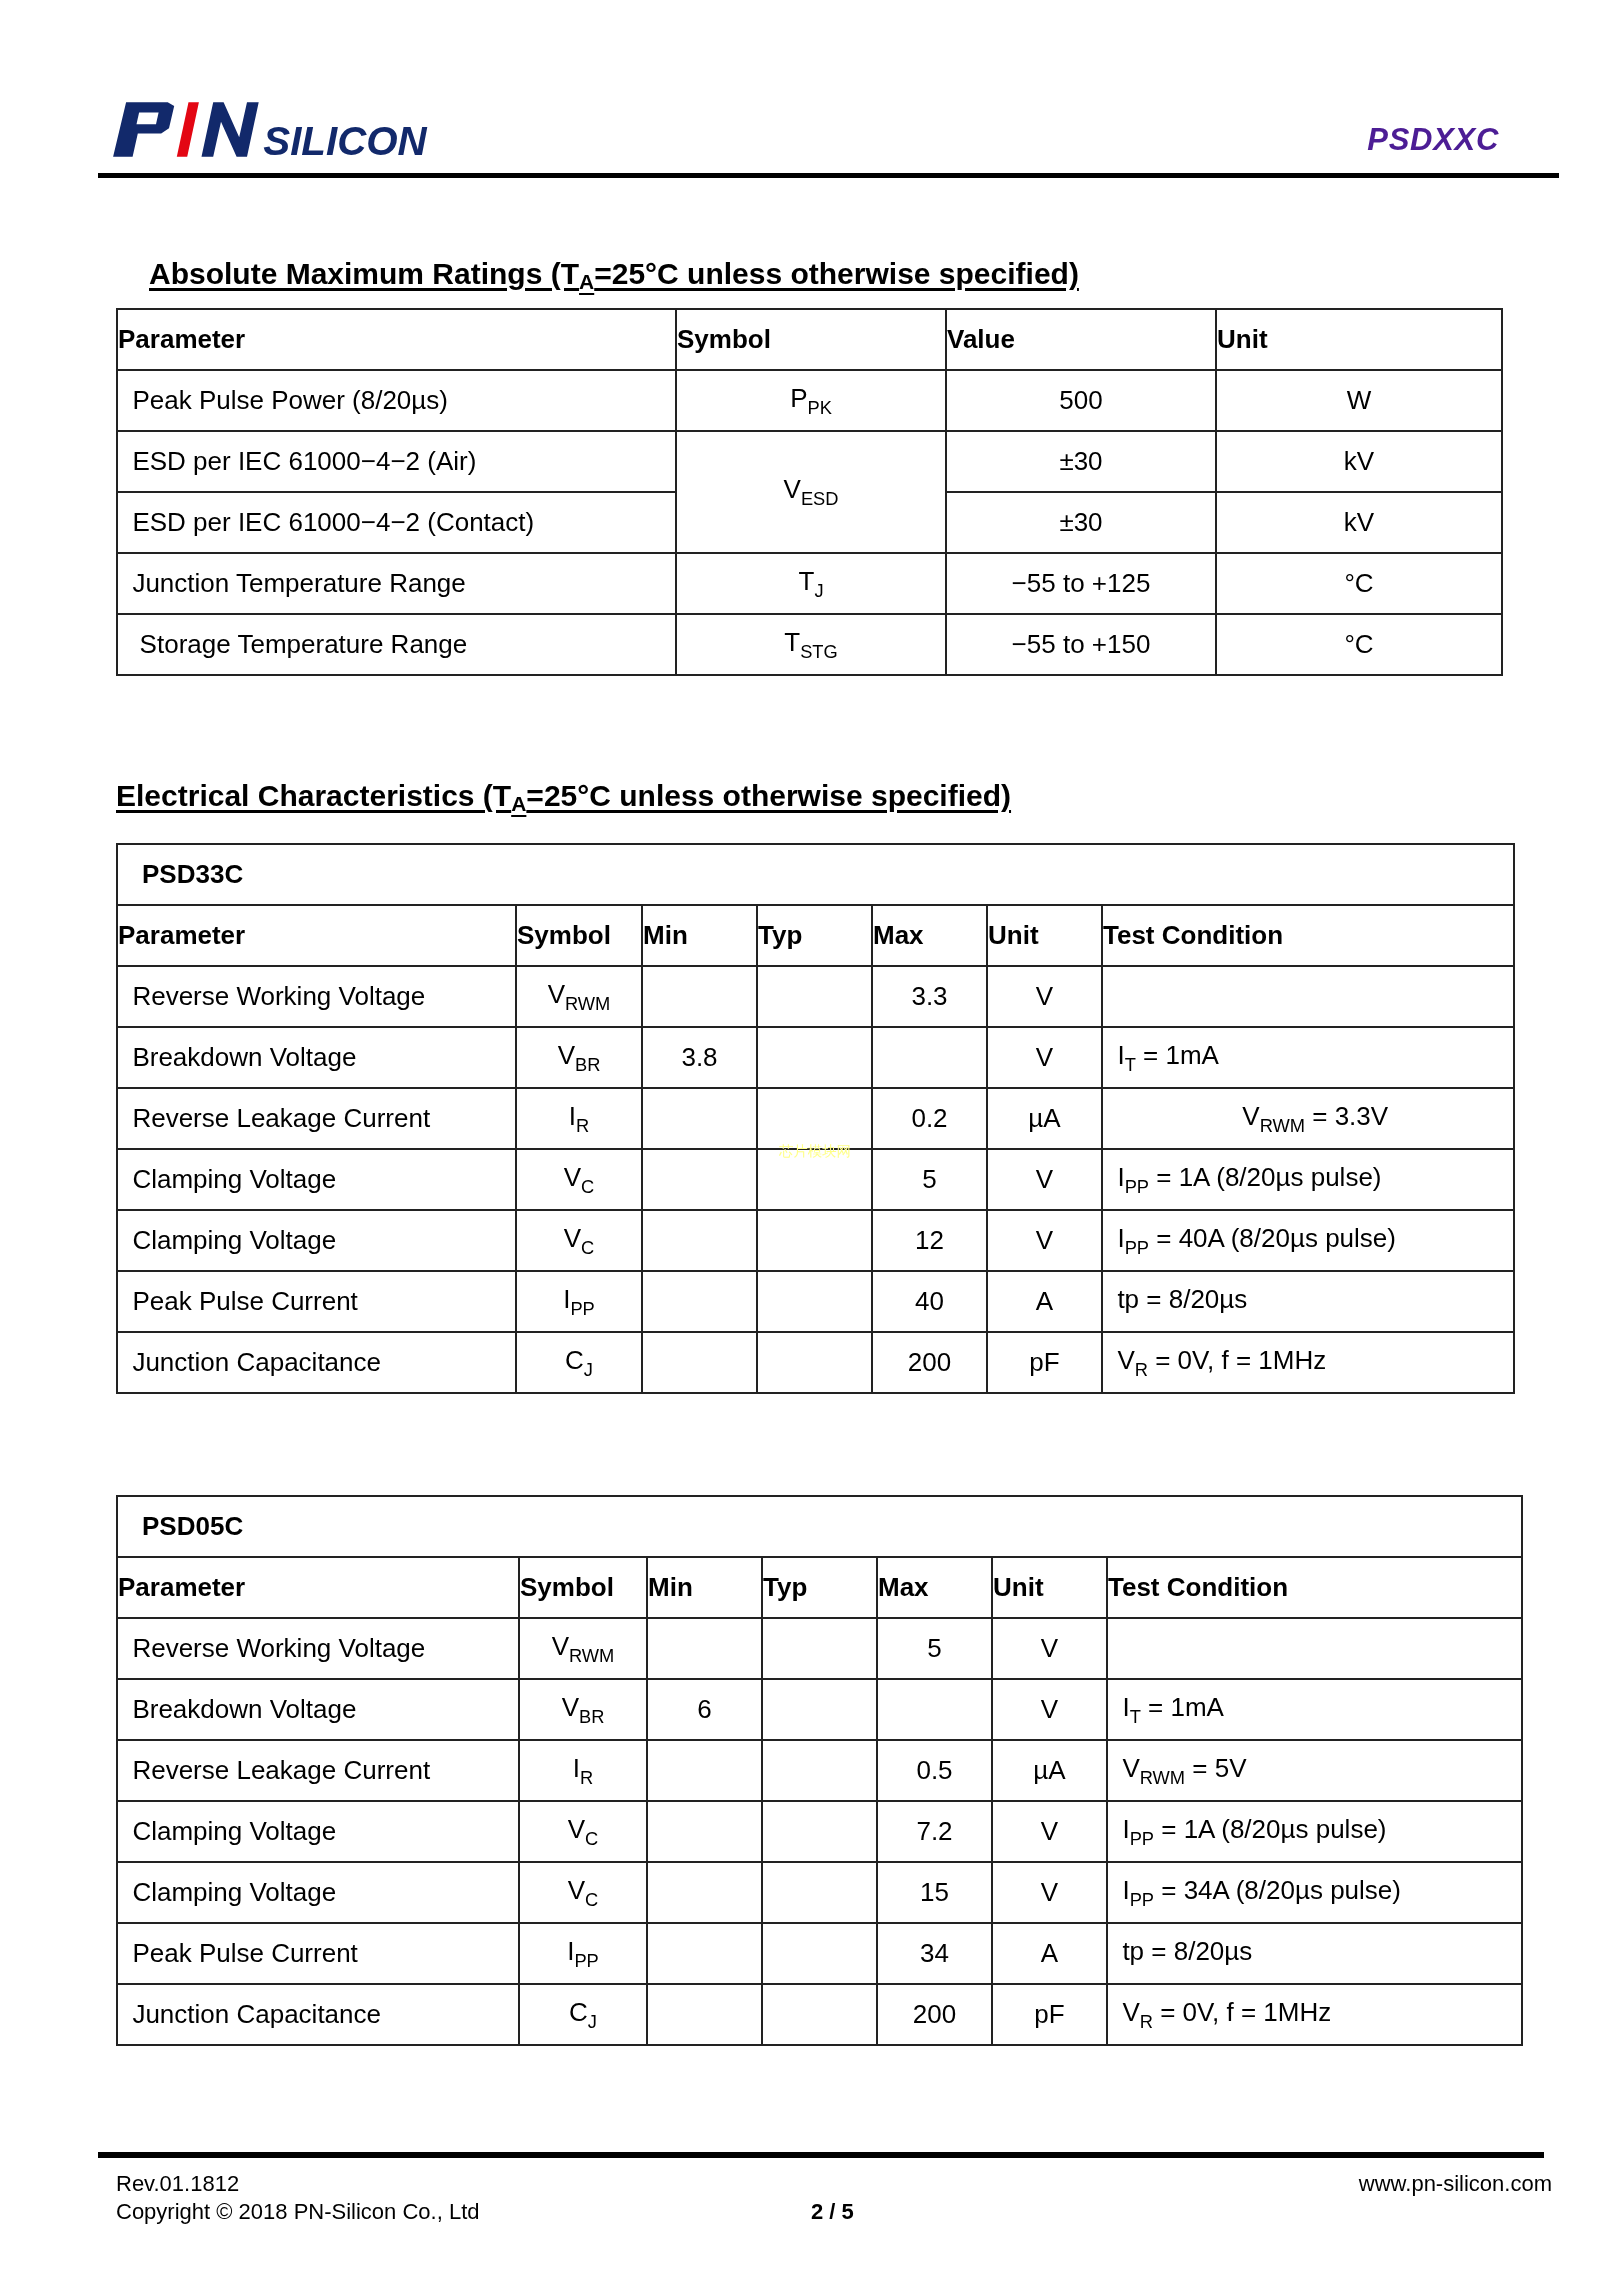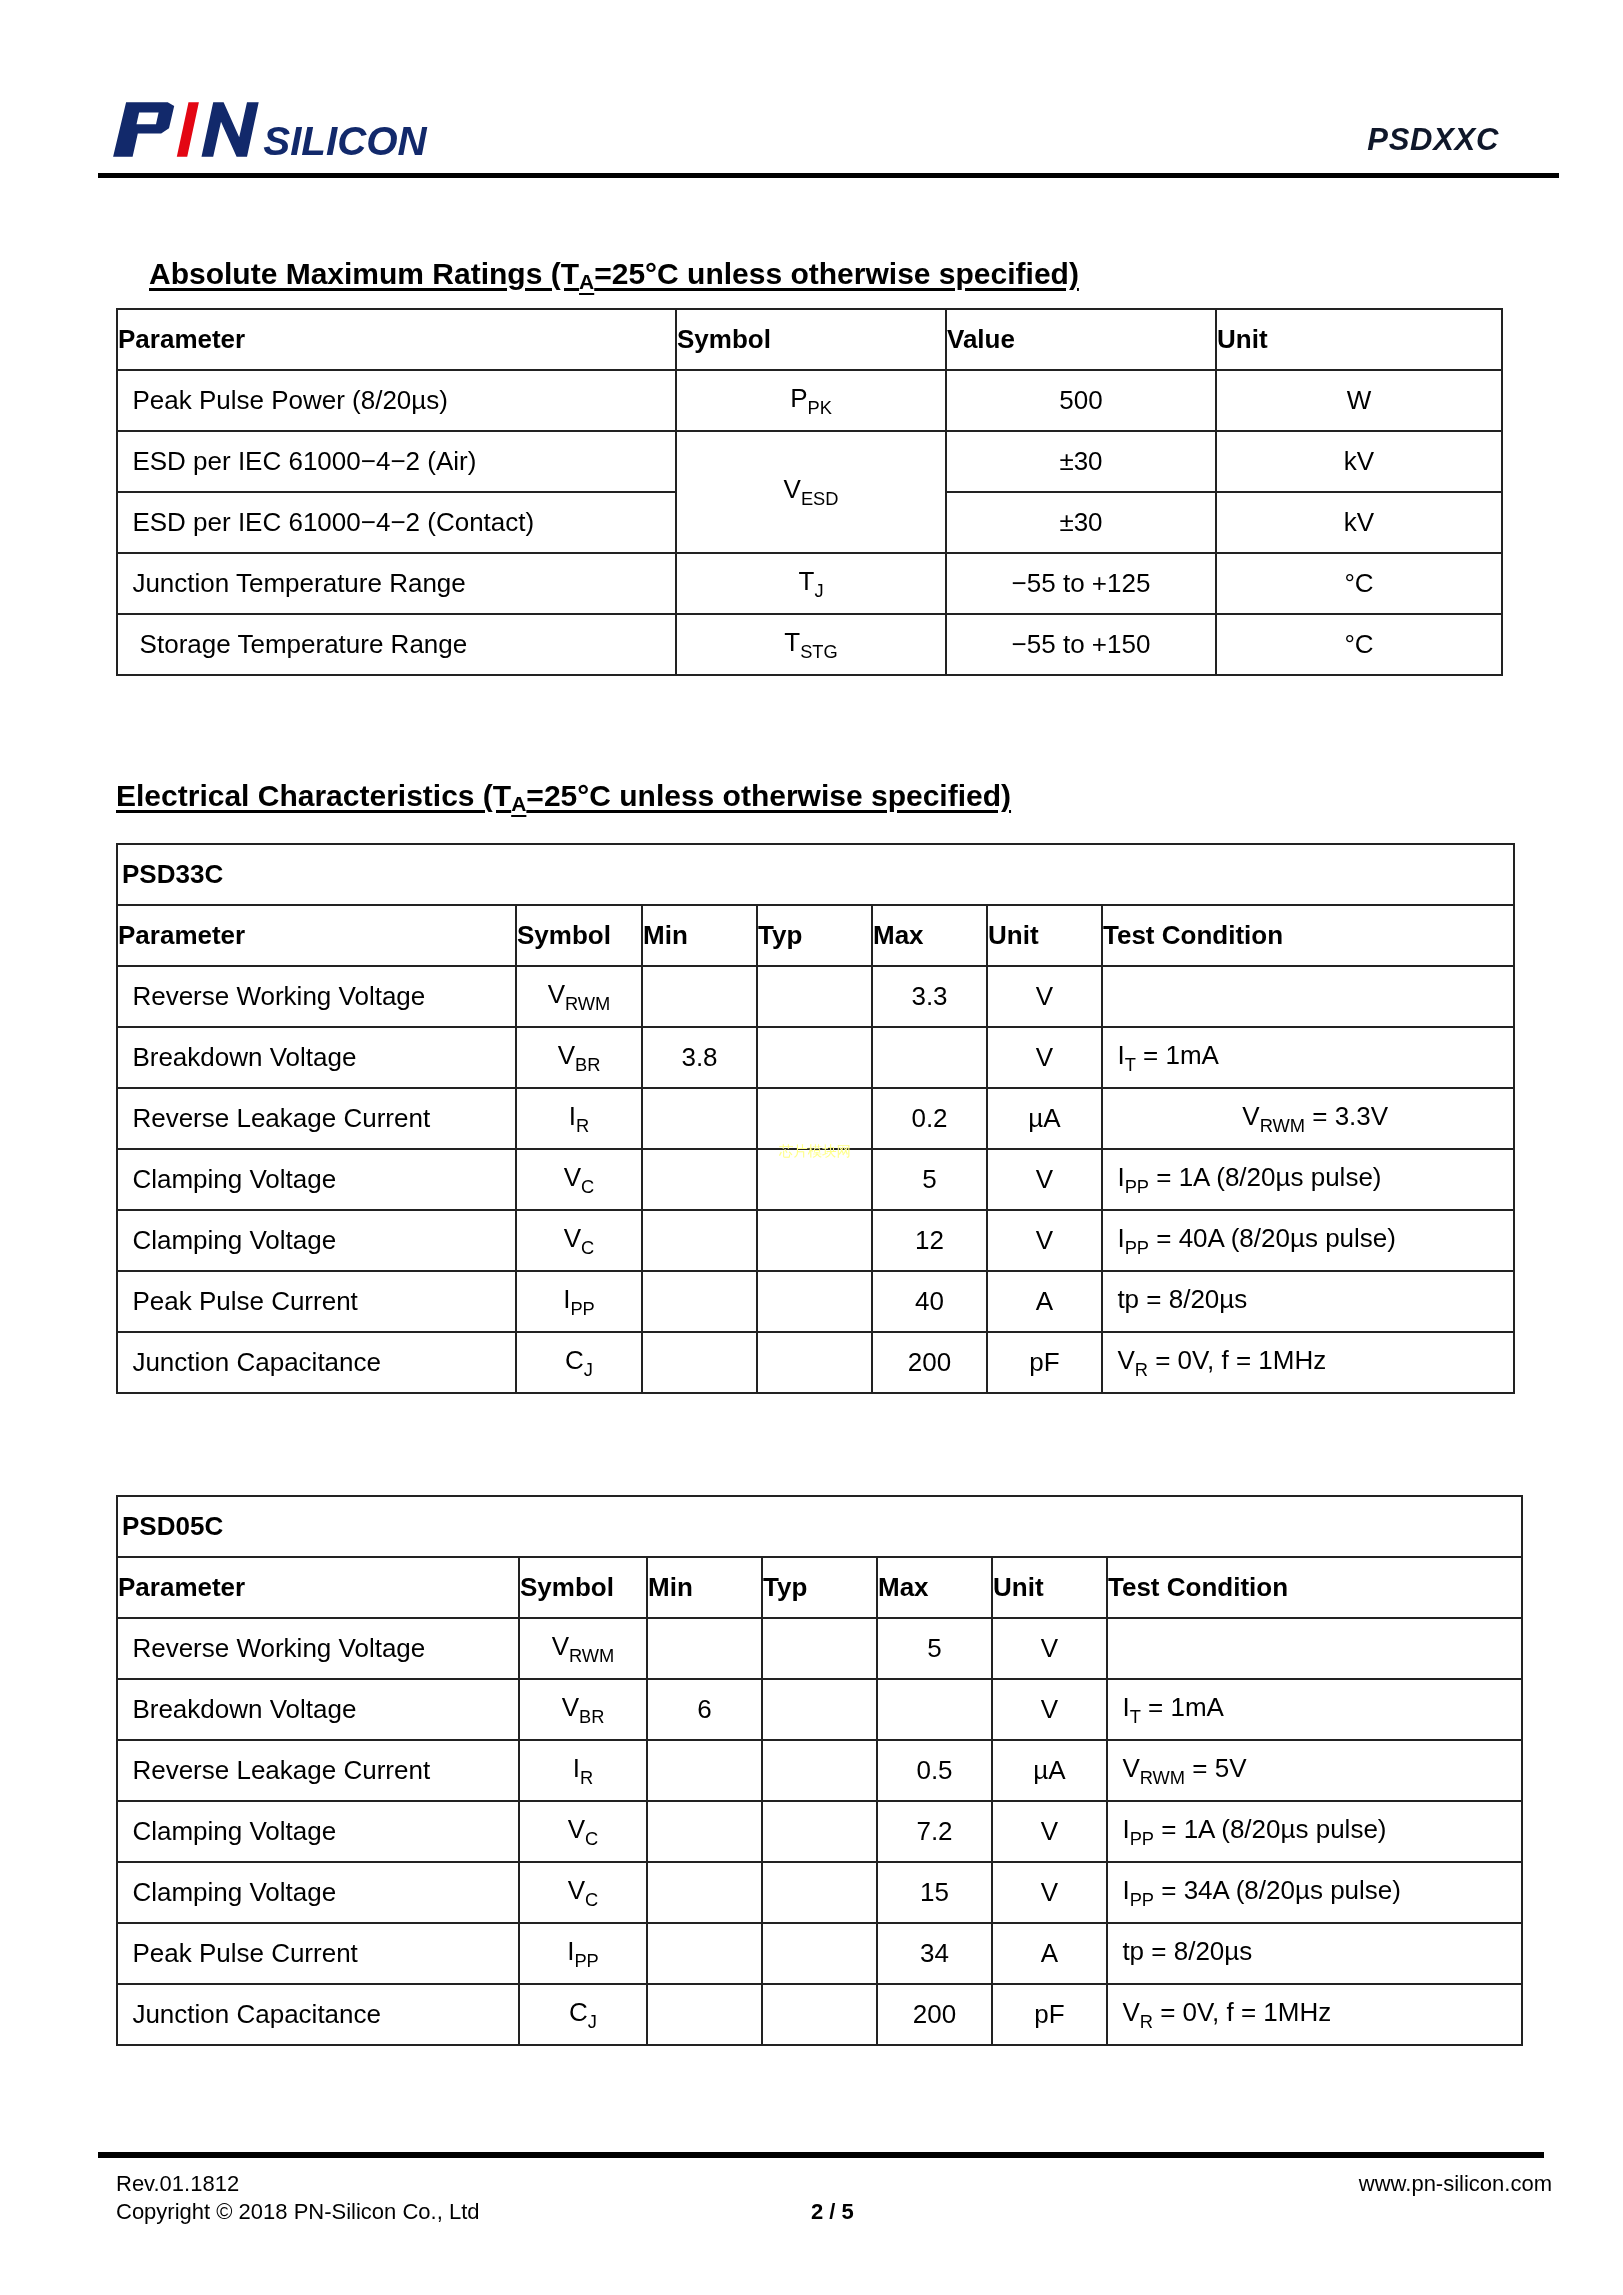--- a/index.html
+++ b/index.html
@@ -6,42 +6,42 @@
   body {
     width: 1623px; height: 2295px; position: relative; overflow: hidden;
     font-family: "Liberation Sans", sans-serif; color: #000;
   }
   .abs { position: absolute; }
   
   .logo { left: 103px; top: 97px; width: 366px; height: 65px; }
   .logo svg { width: 100%; height: 100%; }
   .part-code {
     right: 124px; top: 122px; font-size: 31px; font-weight: bold; font-style: italic;
-    color: #0f172a; letter-spacing: 0.7px;
+    color: #4c1d95; letter-spacing: 0.7px;
   }
   .rule-top { left: 98px; top: 173px; width: 1461px; height: 5.2px; background: #000; }
   .rule-bottom { left: 98px; top: 2152px; width: 1446px; height: 5.9px; background: #000; }
 
   .section-title {
     font-size: 30px; font-weight: bold; text-decoration: underline; text-underline-offset: 3.9px;
     left: 116px; white-space: nowrap;
   }
   .section-title sub { font-size: 21px; vertical-align: -5.2px; text-decoration: underline; }
 
   table { border-collapse: collapse; position: absolute; table-layout: fixed; }
   td, th {
     border: 2px solid #222; font-size: 26px; font-weight: normal; height: 59px;
     padding: 0; vertical-align: middle;
   }
   th { font-weight: bold; text-align: left; }
   td.l { text-align: left; padding-left: 14.4px; }
   td.c { text-align: center; }
   .sym sub { font-size: 18.3px; vertical-align: -6.5px; }
   .cond sub { font-size: 18.3px; vertical-align: -6.5px; }
-  .title-row td { font-weight: bold; text-align: left; padding-left: 4px; }
+  .title-row td { font-weight: bold; text-align: left; padding-left: 24px; }
 
   #t-amr { left: 116px; top: 308px; width: 1385px; }
   #t-psd33 { left: 116px; top: 843px; width: 1398px; }
   #t-psd05 { left: 116px; top: 1495px; width: 1406px; }
 
   .watermark {
     position: absolute; left: 779px; top: 1142px; font-size: 14.4px; color: #ffff88;
     font-family: "DejaVu Sans", sans-serif;
   }
 

